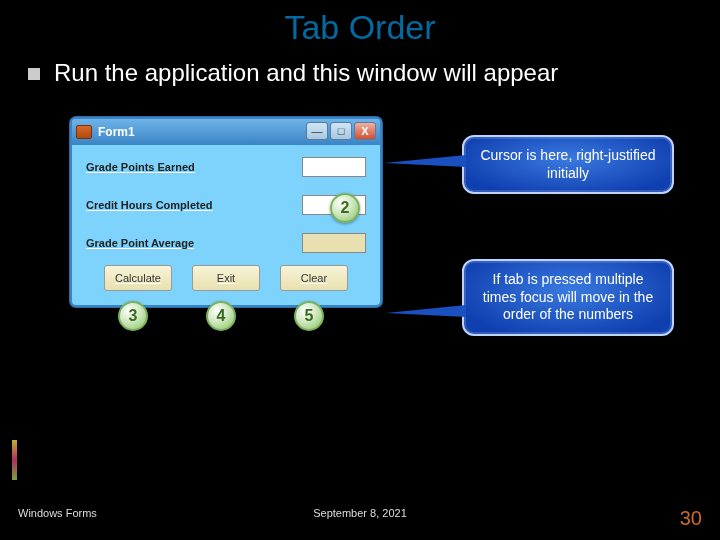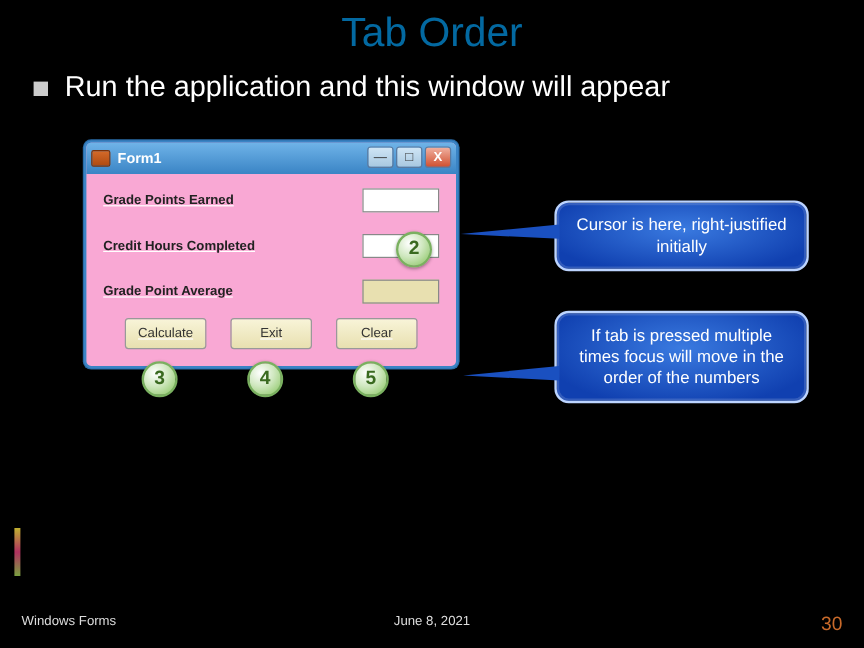--- a/index.html
+++ b/index.html
@@ -37,21 +37,21 @@
     position: relative;
     width: 100%;
     height: 360px;
   }
   
   .win {
     position: absolute;
     left: 70px;
     top: 30px;
     width: 312px;
-    background: #f9a8d4;
+    background: #7dd3fc;
     border: 2px solid #3a84c5;
     border-radius: 6px;
     box-shadow: 0 0 0 1px #2a6ca8;
   }
   .win-titlebar {
     height: 26px;
     background: linear-gradient(#6fb3e8, #3a84c5);
     border-radius: 4px 4px 0 0;
     display: flex;
     align-items: center;
@@ -185,21 +185,21 @@
     padding: 0 18px;
   }
   .footer-center {
     position: absolute;
     left: 0; right: 0;
     text-align: center;
   }
   .footer-right {
     margin-left: auto;
     color: #c96a2a;
-    font-size: 16px;
+    font-size: 20px;
   }
   
   .accent {
     position: absolute;
     left: 12px;
     bottom: 60px;
     width: 5px;
     height: 40px;
     background: linear-gradient(#c0b030, #b03060, #7aa040);
   }
@@ -245,31 +245,31 @@
         <div class="form-btn">Clear</div>
       </div>
     </div>
   </div>
 
   <div class="tab-badge" style="left:330px; top:106px;">2</div>
   <div class="tab-badge" style="left:118px; top:214px;">3</div>
   <div class="tab-badge" style="left:206px; top:214px;">4</div>
   <div class="tab-badge" style="left:294px; top:214px;">5</div>
 
-  <div class="callout" style="left:462px; top:48px; width:212px;margin-top:32px;">
+  <div class="callout" style="left:462px; top:48px; width:212px;">
     <div class="callout-tail tail1"></div>
     <span>Cursor is here, right-justified initially</span>
   </div>
 
   <div class="callout" style="left:462px; top:172px; width:212px;">
     <div class="callout-tail tail2"></div>
     <span>If tab is pressed multiple times focus will move in the order of the numbers</span>
   </div>
 
 </div>
 
 <div class="accent"></div>
 
 <div class="footer">
   <span>Windows Forms</span>
-  <div class="footer-center">June 8, 2021</div>
+  <div class="footer-center">September 8, 2021</div>
   <span class="footer-right">30</span>
 </div>
 
 </body></html>

